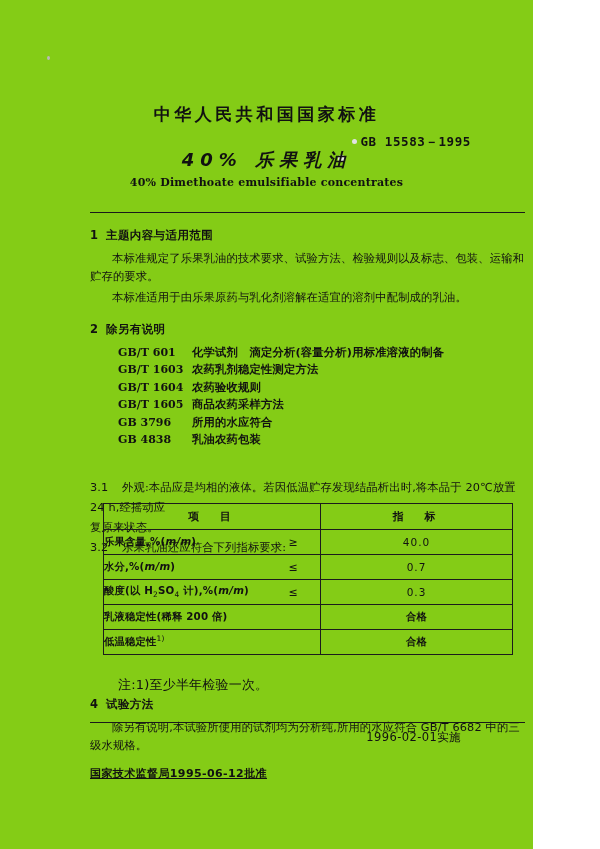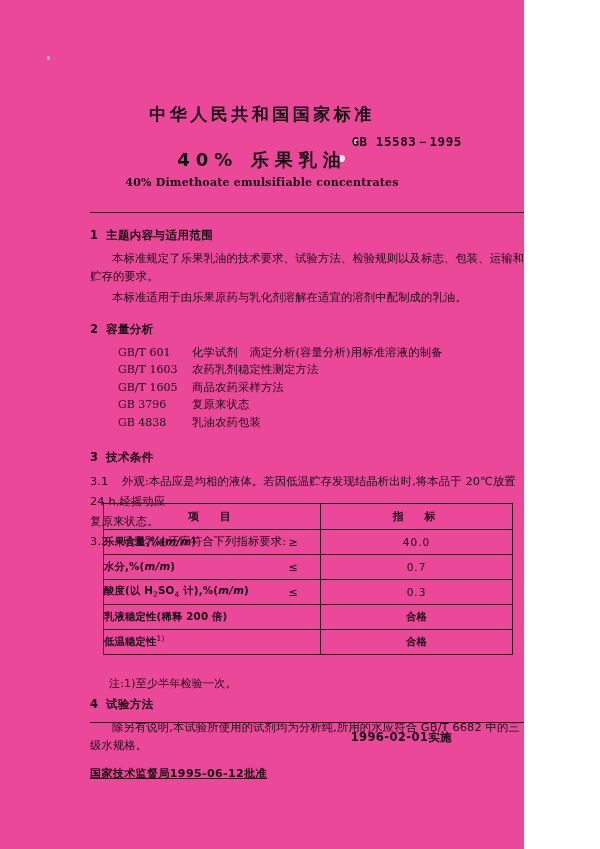--- a/index.html
+++ b/index.html
@@ -4,24 +4,25 @@
 <style>
   html, body {
     margin: 0;
     padding: 0;
     background: #ffffff;
   }
   .page {
     position: relative;
     width: 524px;
     height: 849px;
-    background: #ec4899;
+    background: #84cc16;
     font-family: "DejaVu Sans", "Liberation Sans", sans-serif;
     color: #111111;
     overflow: hidden;
+    padding-left: 9px;
   }
 
   
   .speck {
     position: absolute;
     background: #b9b9b9;
     border-radius: 50%;
   }
   .speck.s1 { left: 47px; top: 56px; width: 3px; height: 4px; }
   .speck.s2 { left: 352px; top: 139px; width: 5px; height: 5px; background: #e2e2e2; }
@@ -49,20 +50,21 @@
     white-space: nowrap;
   }
   .doc-title {
     position: absolute;
     left: 0; right: 0;
     top: 148px;
     text-align: center;
     font-size: 18px;
     font-weight: bold;
     letter-spacing: 6px;
+    font-style: italic;
   }
   .doc-title-en {
     position: absolute;
     left: 0; right: 0;
     top: 176px;
     text-align: center;
     font-size: 11px;
     font-weight: bold;
     font-family: "DejaVu Serif", "Liberation Serif", serif;
     letter-spacing: 0.2px;
@@ -96,23 +98,24 @@
   }
   .para {
     font-size: 11.3px;
     line-height: 17.5px;
     margin: 0 0 4px 0;
     text-indent: 22px;
     letter-spacing: 0.15px;
   }
   .block-gap { height: 11px; }
   .ref-list {
-    margin: 0 0 8px 0;
+    margin: 0 0 18px 0;
     padding: 0;
     list-style: none;
+    font-weight: bold;
   }
   .ref-list li {
     font-size: 11.3px;
     line-height: 17.6px;
     padding-left: 28px;
     white-space: nowrap;
   }
   .ref-code {
     display: inline-block;
     font-family: "DejaVu Serif", "Liberation Serif", serif;
@@ -189,23 +192,23 @@
     font-weight: normal;
   }
   sub.ch {
     font-size: 7.5px;
     vertical-align: sub;
     font-weight: normal;
   }
 
   .table-note {
     position: absolute;
-    left: 109px;
+    left: 118px;
     top: 676px;
-    font-size: 11px;
+    font-size: 13px;
     letter-spacing: 0.2px;
     white-space: nowrap;
   }
 
   
   .sec4 {
     position: absolute;
     left: 90px;
     top: 697px;
     width: 440px;
@@ -228,21 +231,21 @@
     font-weight: bold;
     letter-spacing: 0.4px;
     white-space: nowrap;
     text-decoration: underline;
   }
   .footer-right {
     position: absolute;
     right: 72px;
     top: 730px;
     font-size: 11.5px;
-    font-weight: bold;
+    font-weight: normal;
     letter-spacing: 0.4px;
     white-space: nowrap;
   }
 </style>
 </head>
 <body>
 
 <div class="page">
 
   <span class="speck s1"></span>
@@ -259,35 +262,33 @@
 
     <div class="sec-head">
       <span class="num">1</span><span>主题内容与适用范围</span>
     </div>
     <p class="para">本标准规定了乐果乳油的技术要求、试验方法、检验规则以及标志、包装、运输和贮存的要求。</p>
     <p class="para">本标准适用于由乐果原药与乳化剂溶解在适宜的溶剂中配制成的乳油。</p>
 
     <div class="block-gap"></div>
 
     <div class="sec-head">
-      <span class="num">2</span><span>容量分析</span>
+      <span class="num">2</span><span>除另有说明</span>
     </div>
     <ul class="ref-list">
       <li><span class="ref-code">GB/T 601</span><span class="ref-name">化学试剂　滴定分析(容量分析)用标准溶液的制备</span></li>
       <li><span class="ref-code">GB/T 1603</span><span class="ref-name">农药乳剂稳定性测定方法</span></li>
+      <li><span class="ref-code">GB/T 1604</span><span class="ref-name">农药验收规则</span></li>
       <li><span class="ref-code">GB/T 1605</span><span class="ref-name">商品农药采样方法</span></li>
-      <li><span class="ref-code">GB 3796</span><span class="ref-name">复原来状态</span></li>
+      <li><span class="ref-code">GB 3796</span><span class="ref-name">所用的水应符合</span></li>
       <li><span class="ref-code">GB 4838</span><span class="ref-name">乳油农药包装</span></li>
     </ul>
 
     <div class="block-gap"></div>
 
-    <div class="sec-head">
-      <span class="num">3</span><span>技术条件</span>
-    </div>
     <p class="sub-item hang">
       <span class="sub-num">3.1</span><span>外观:本品应是均相的液体。若因低温贮存发现结晶析出时,将本品于 20℃放置 24 h,经摇动应</span>
     </p>
     <p class="sub-item">复原来状态。</p>
     <p class="sub-item">
       <span class="sub-num">3.2</span><span>乐果乳油还应符合下列指标要求:</span>
     </p>
   </div>
 
   <table class="spec-table">

